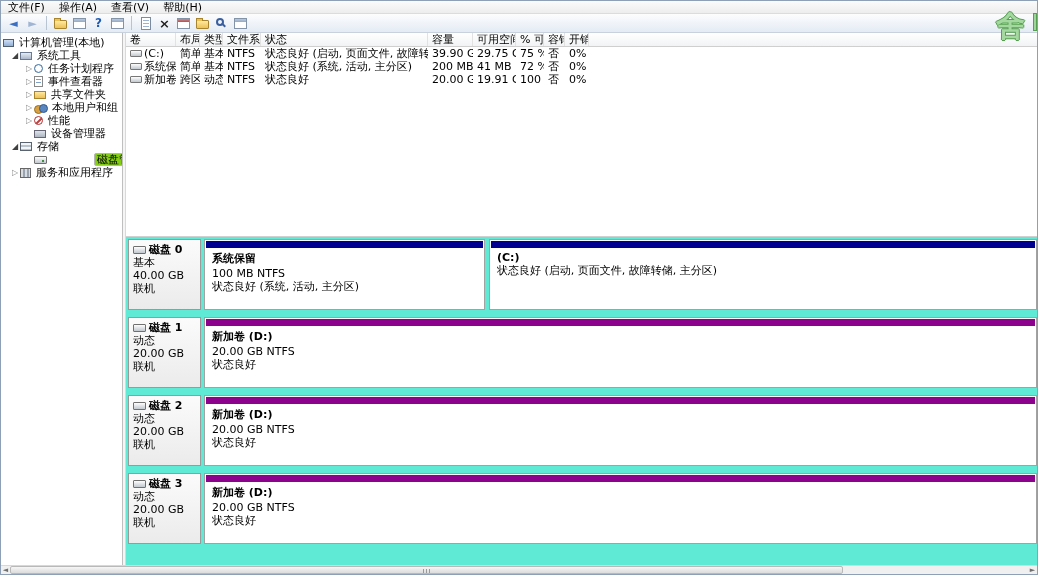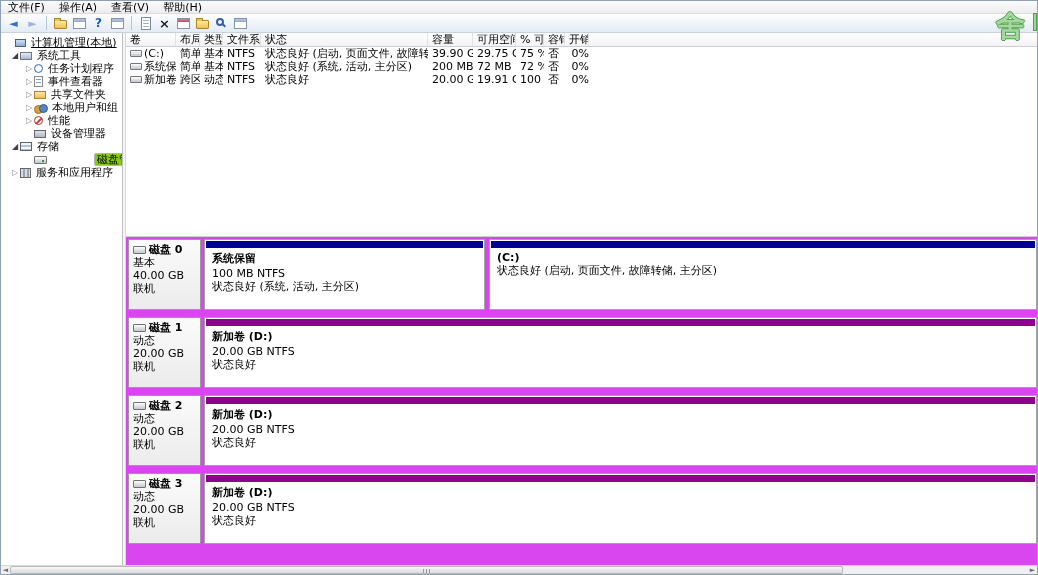--- a/index.html
+++ b/index.html
@@ -42,21 +42,21 @@
   .watermark-partial { position:absolute; top:12px; left:1032px; width:4px; height:18px; background:#9ed49a; border:1px solid #55a050; z-index:50; }
 
   
   .main { flex:1; display:flex; background:#fff; overflow:hidden; }
   .tree-pane { width:122px; flex:none; background:#fff; border-right:1px solid #bfbfbf; padding-top:3px; overflow:hidden; }
   .splitter-v { width:3px; flex:none; background:#f5f5f5; border-right:1px solid #d9d9d9; }
   .right-pane { flex:1; display:flex; flex-direction:column; overflow:hidden; background:#fff; }
 
   
   .tree-item { display:flex; align-items:center; height:13px; line-height:13px; white-space:nowrap; cursor:default; }
-  .ti-0 { padding-left:14px;text-decoration:underline; } .ti-1 { padding-left:9px; } .ti-2 { padding-left:23px; }
+  .ti-0 { padding-left:2px; } .ti-1 { padding-left:9px; } .ti-2 { padding-left:23px; }
   .exp { width:10px; flex:none; font-size:8px; color:#8a8a8a; text-align:center; }
   .exp-open { color:#404040; }
   .tree-ico { margin:0 3px 0 0; flex:none; position:relative; display:inline-block; }
   .t-monitor { width:11px; height:8px; border:1px solid #51606f; background:linear-gradient(#cfe0f5,#8fb0d8); }
   .t-gearfolder { width:12px; height:8px; background:linear-gradient(#e7ecf3,#aab8cc); border:1px solid #6b7a90; }
   .t-clock { width:9px; height:9px; border:1px solid #3a6ea5; border-radius:50%; background:radial-gradient(#fff 40%,#cfe0f5); }
   .t-doc { width:9px; height:11px; border:1px solid #888; background:#fff; }
   .t-doc::after { content:""; position:absolute; left:1px; top:2px; width:5px; height:6px; background:repeating-linear-gradient(#7fa0c8 0 1px, transparent 1px 3px); }
   .t-folder { width:12px; height:8px; background:linear-gradient(#ffe9a0,#edc254); border:1px solid #a8842c; }
   .t-users { width:13px; height:10px; }
@@ -73,25 +73,25 @@
   .tree-label.selected { background:#84cc16; border:1px solid #b5b5b5; border-radius:2px; line-height:11px;margin-left:44px; }
 
   
   .volume-pane { height:204px; flex:none; overflow:hidden; border-bottom:1px solid #d0d0d0; display:flex; flex-direction:column; }
   .vt-header { display:flex; height:14px; flex:none; background:linear-gradient(#ffffff,#f2f3f5); border-bottom:1px solid #cfcfcf; }
   .vt-hcell { line-height:13px; padding-left:4px; border-right:1px solid #e2e2e2; white-space:nowrap; overflow:hidden; }
   .vt-row { display:flex; height:13px; line-height:13px; }
   .vt-cell { padding-left:4px; white-space:nowrap; overflow:hidden; }
   .c0{width:50px;flex:none;display:flex;align-items:center;} .c1{width:24px;flex:none;} .c2{width:23px;flex:none;}
   .c3{width:38px;flex:none;} .c4{width:167px;flex:none;} .c5{width:45px;flex:none;} .c6{width:43px;flex:none;}
-  .c7{width:28px;flex:none;} .c8{width:21px;flex:none;} .c9{width:24px;flex:none;text-align:right;} .cfill{flex:1;border-right:none;}
+  .c7{width:28px;flex:none;} .c8{width:21px;flex:none;} .c9{width:24px;flex:none;} .cfill{flex:1;border-right:none;}
   .row-ico { width:12px; height:7px; border:1px solid #777; border-radius:1px; background:linear-gradient(#fdfdfd,#c2c9cf); margin-right:2px; flex:none; }
 
   
-  .graphic-pane { flex:1; overflow:hidden; padding:2px 0 0 2px; background:#d946ef; }
+  .graphic-pane { flex:1; overflow:hidden; padding:2px 0 0 2px; background:#5eead4; }
   .disk-row { display:flex; height:71px; margin-bottom:7px; }
   .disk-label { width:73px; flex:none; border:1px solid #9a9a9a; background:linear-gradient(#fbfbfb,#ebebeb); padding:3px 0 0 4px; line-height:13px; }
   .dl-name { display:flex; align-items:center; font-weight:bold; gap:3px; }
   .dl-ico { width:13px; height:8px; border:1px solid #707070; border-radius:1px; background:linear-gradient(#fdfdfd,#c2c9cf); flex:none; }
   .partitions { flex:1; display:flex; margin-left:3px; min-width:0; gap:4px; }
   .part { border:1px solid #a2a2a2; background:#fff; min-width:0; overflow:hidden; }
   .part-fixed { width:281px; flex:none; }
   .part-flex { flex:1; }
   .part-strip { height:7px; margin:1px; }
   .part-name { font-weight:bold; padding:2px 0 0 7px; white-space:nowrap; }
@@ -259,21 +259,21 @@
         <div class="vt-row">
           <span class="vt-cell c0">
               <span class="row-ico"></span>
               <span>系统保留</span>
             </span>
           <span class="vt-cell c1">简单</span>
           <span class="vt-cell c2">基本</span>
           <span class="vt-cell c3">NTFS</span>
           <span class="vt-cell c4">状态良好 (系统, 活动, 主分区)</span>
           <span class="vt-cell c5">200 MB</span>
-          <span class="vt-cell c6">72 MB</span>
+          <span class="vt-cell c6">41 MB</span>
           <span class="vt-cell c7">72 %</span>
           <span class="vt-cell c8">否</span>
           <span class="vt-cell c9">0%</span>
         </div>
         <div class="vt-row">
           <span class="vt-cell c0">
               <span class="row-ico"></span>
               <span>新加卷 ...</span>
             </span>
           <span class="vt-cell c1">跨区</span>

